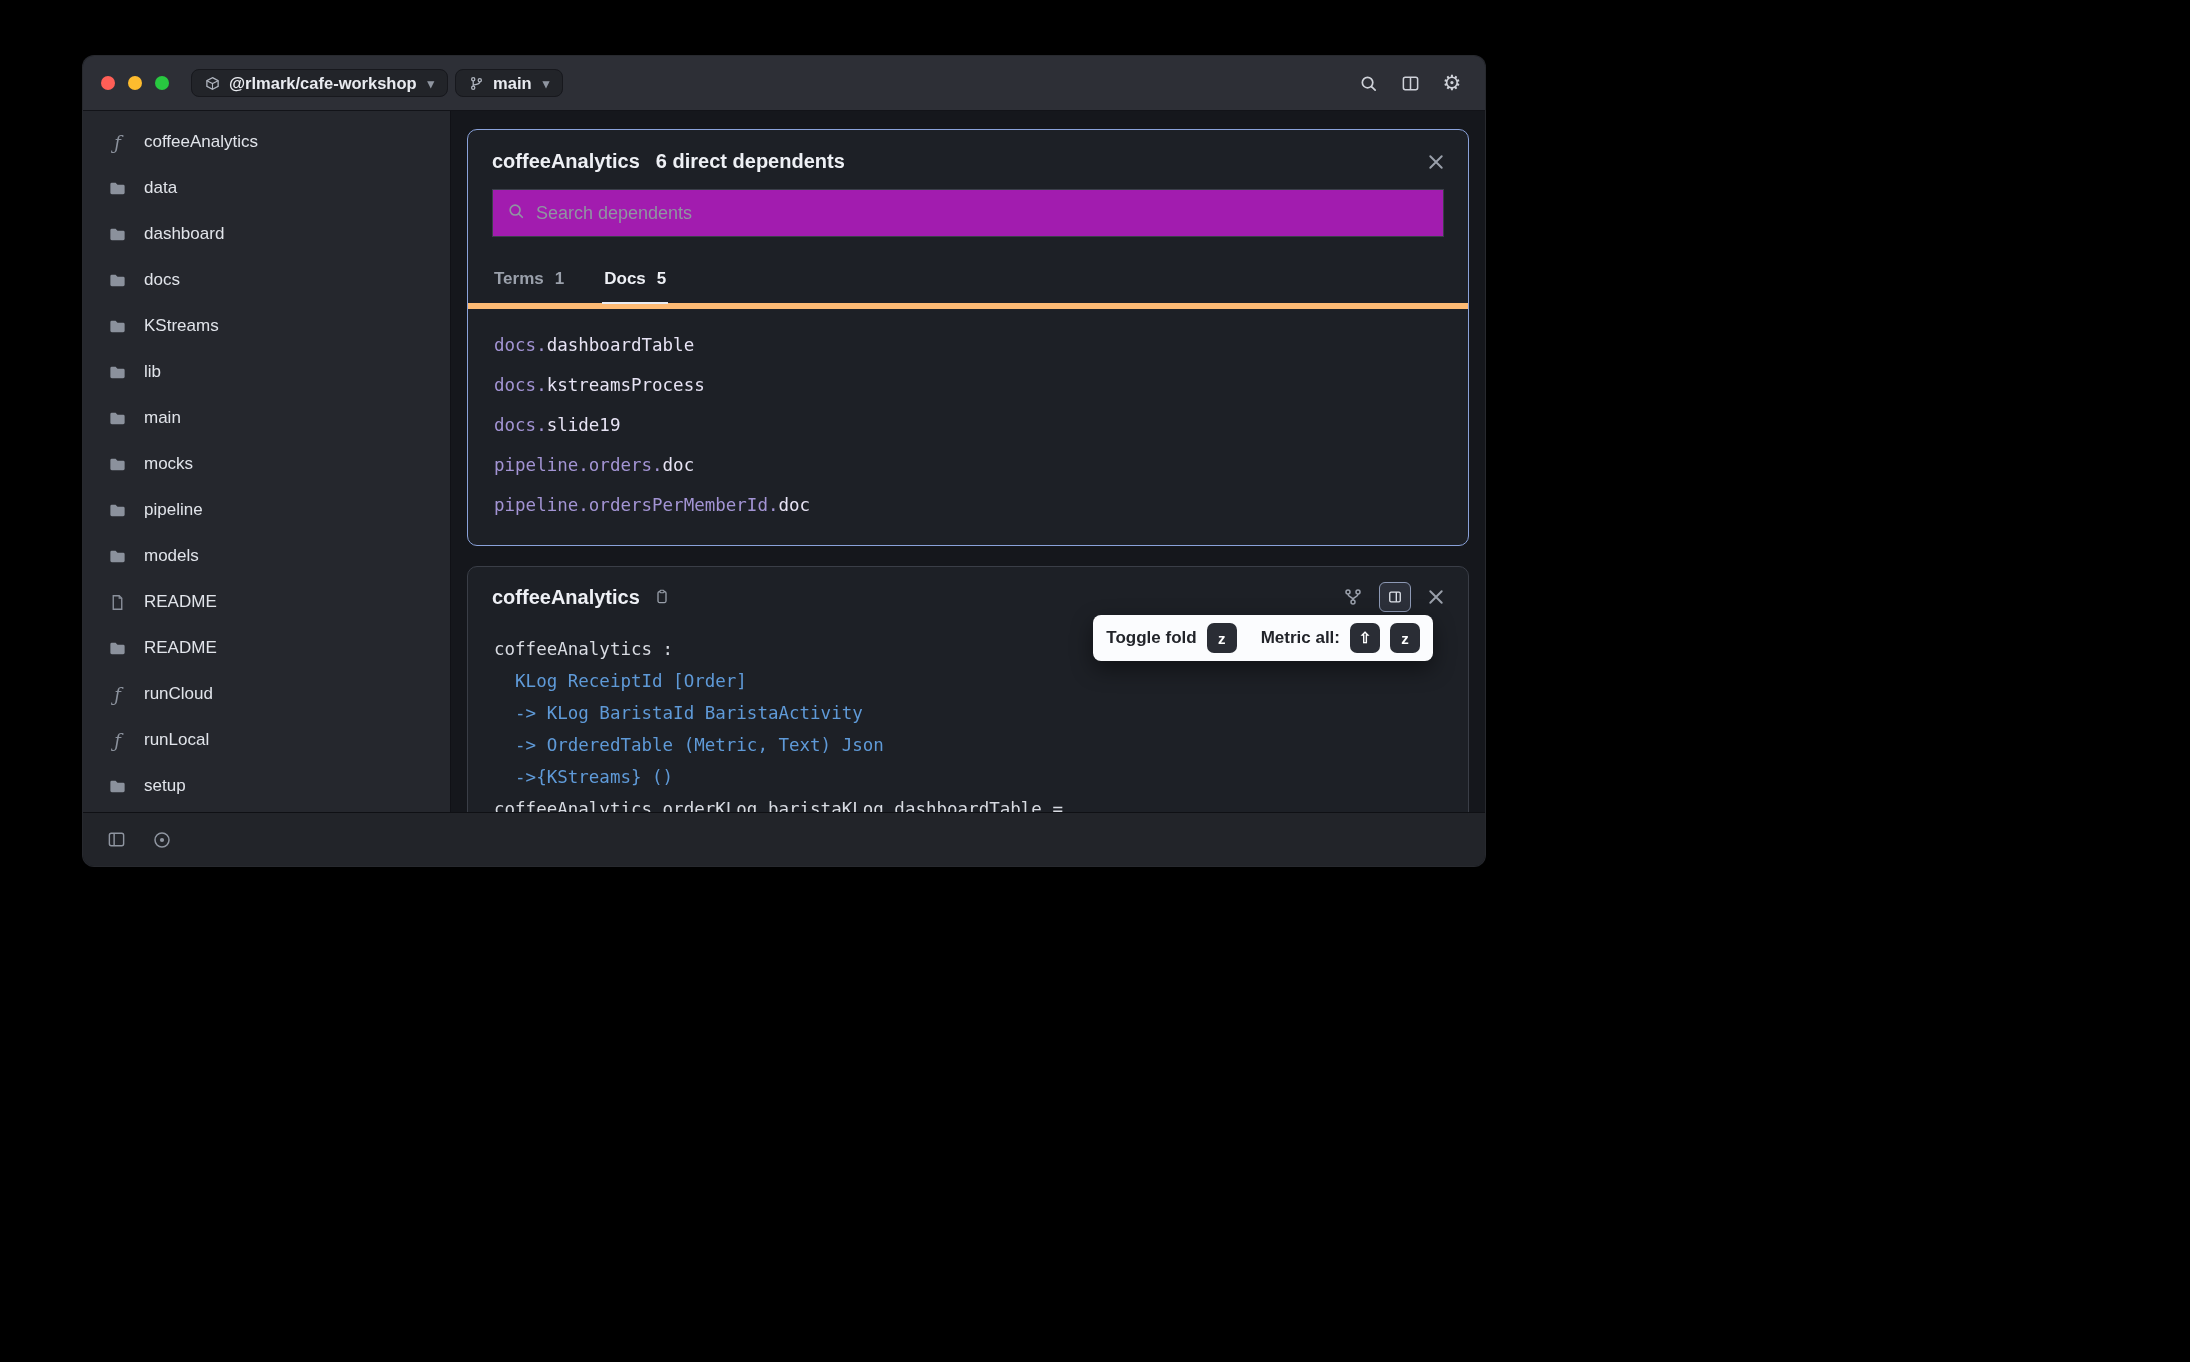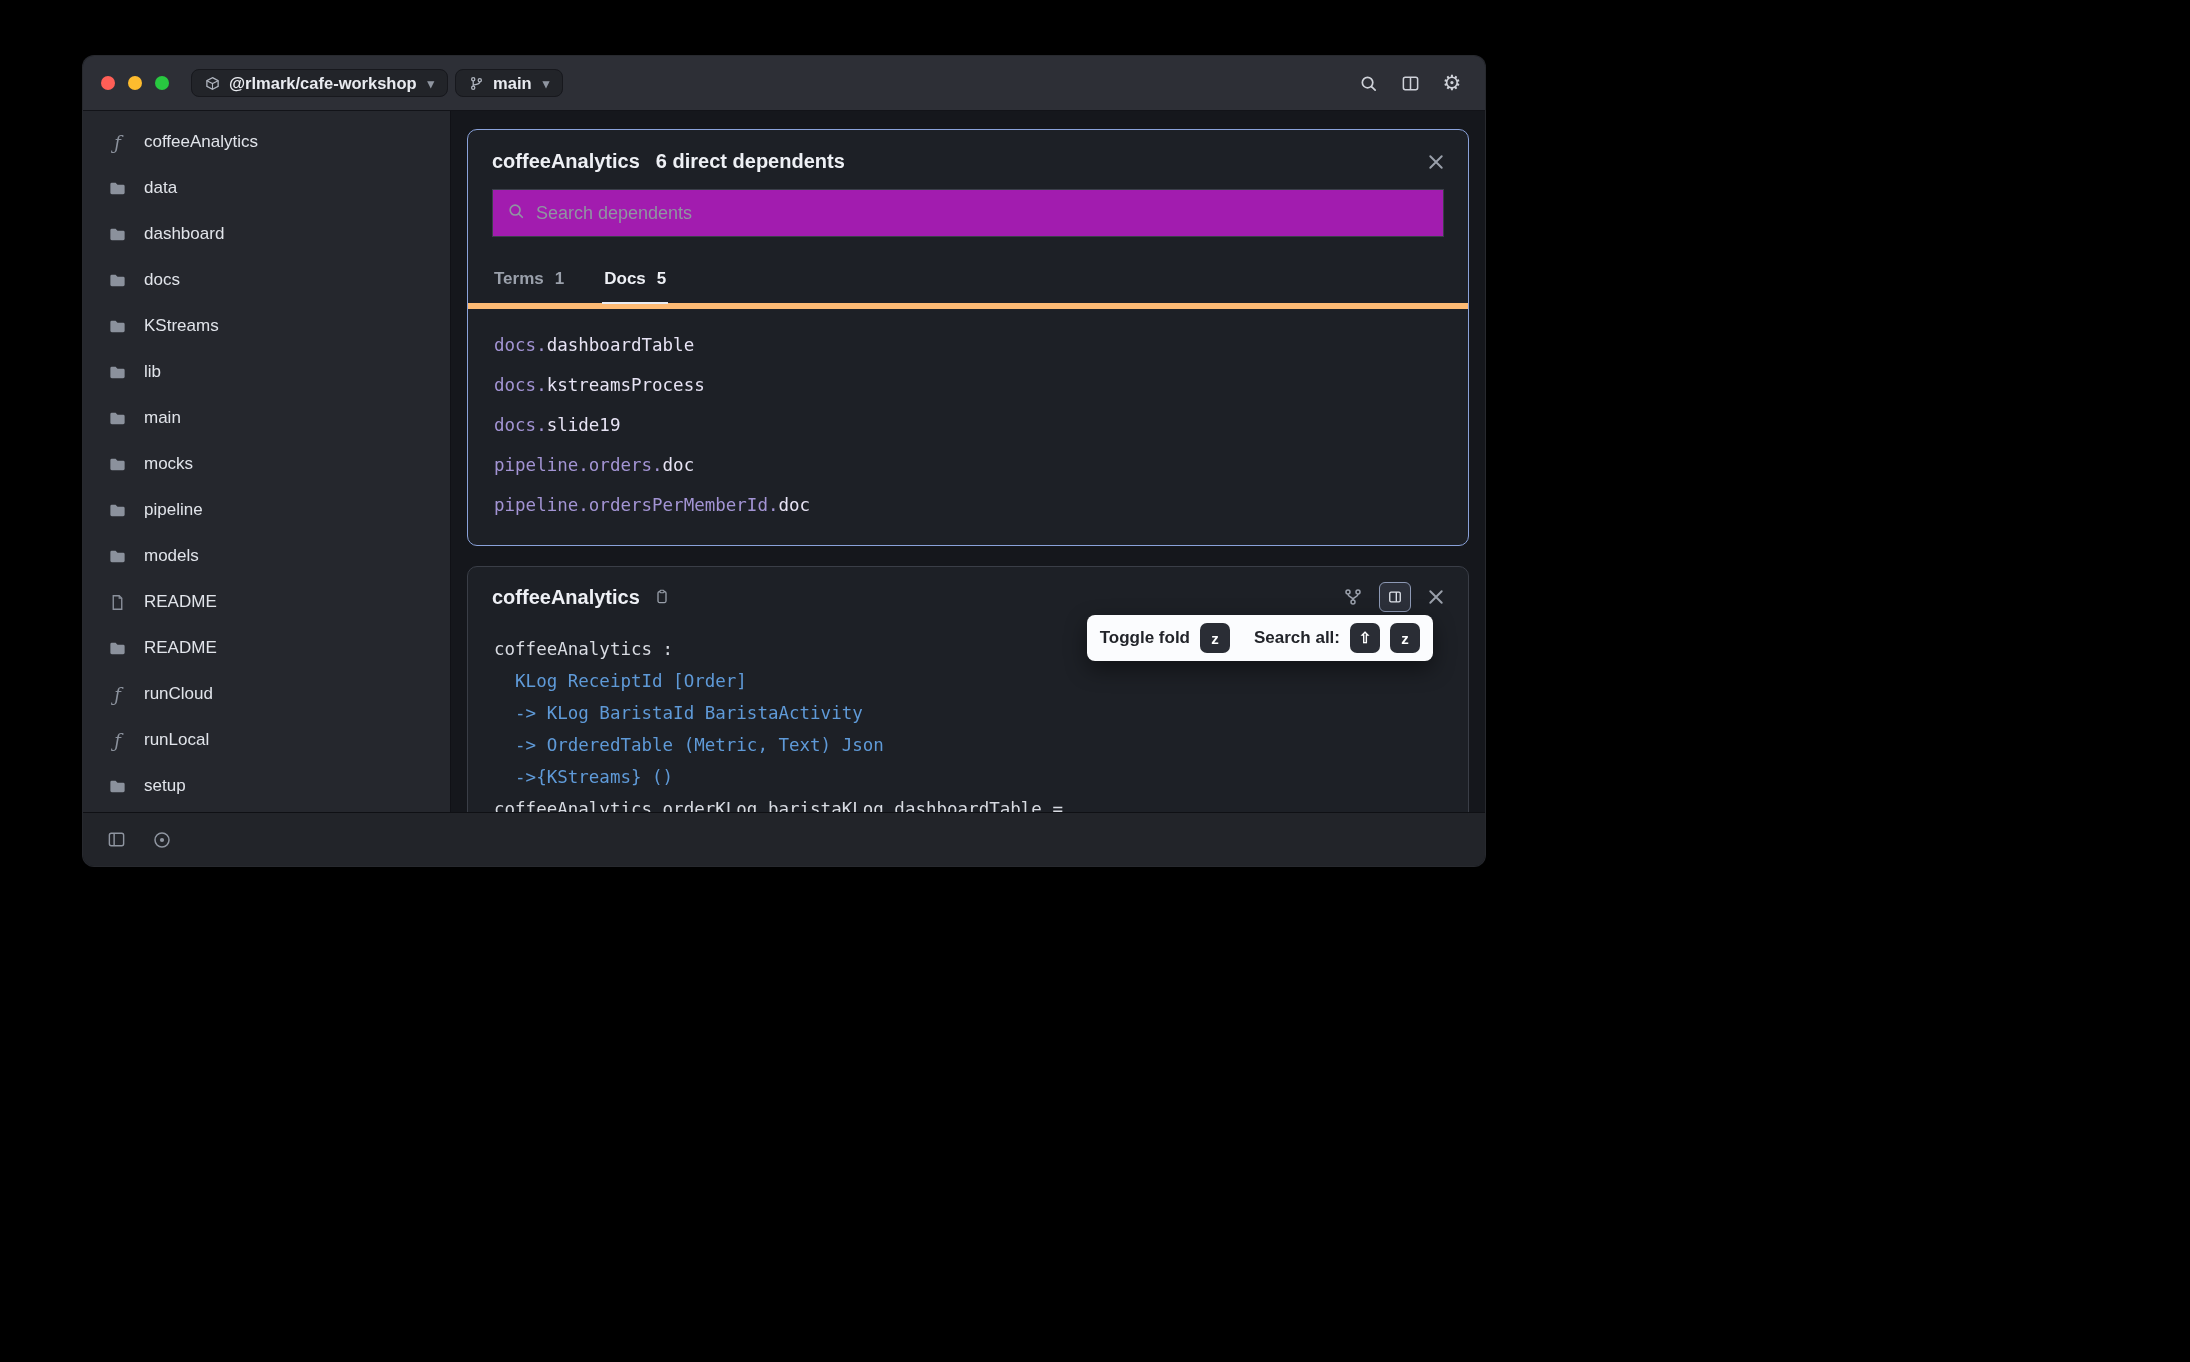--- a/index.html
+++ b/index.html
@@ -406,18 +406,18 @@
       <svg viewBox="0 0 18 18" width="18" height="18">
           <circle cx="9" cy="9" r="7" fill="none" stroke="currentColor" stroke-width="1.5"></circle>
           <circle cx="9" cy="9" r="2.1" fill="currentColor"></circle>
         </svg>
     </span>
   </div>
 
   <div class="tooltip">
     <span class="tt-label">Toggle fold</span>
     <span class="key">z</span>
-    <span class="tt-label tt-all">Search all:</span>
+    <span class="tt-label tt-all">Metric all:</span>
     <span class="key">⇧</span>
     <span class="key">z</span>
   </div>
 
 </div>
 
 </body></html>

